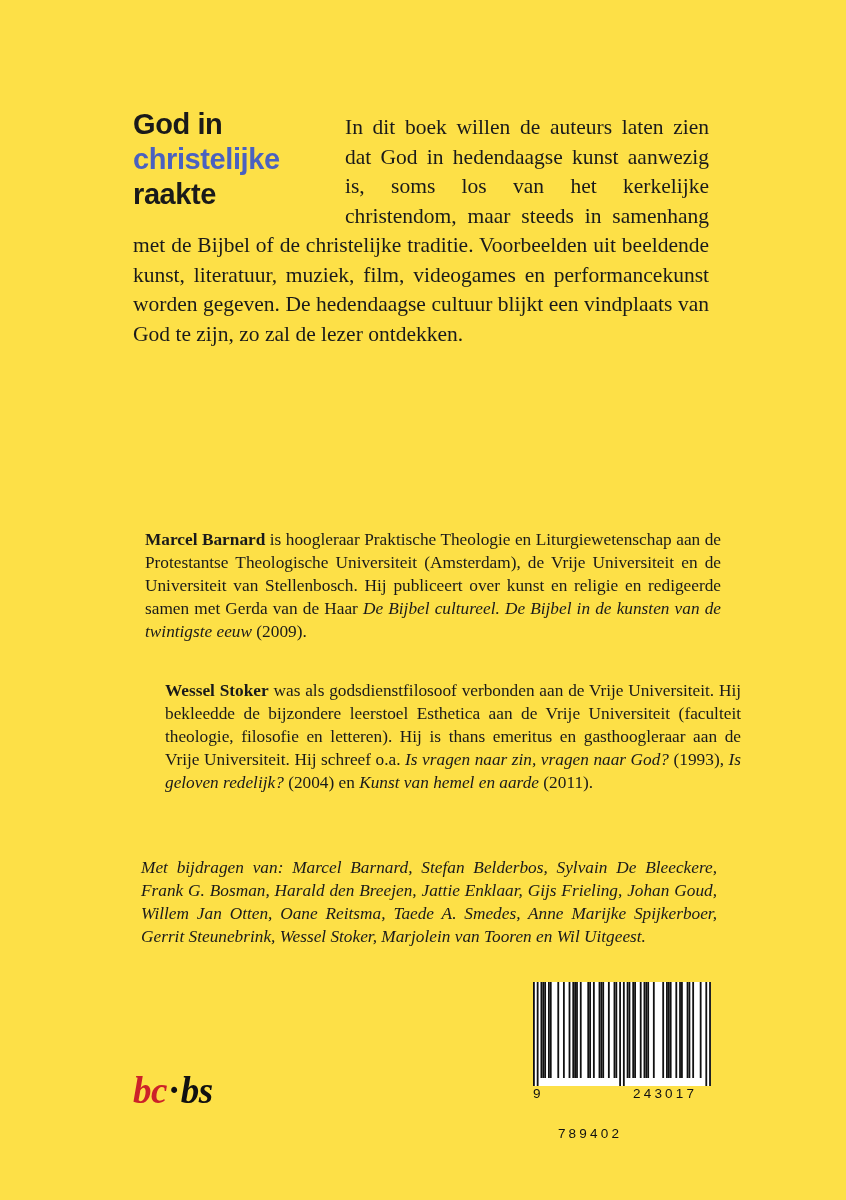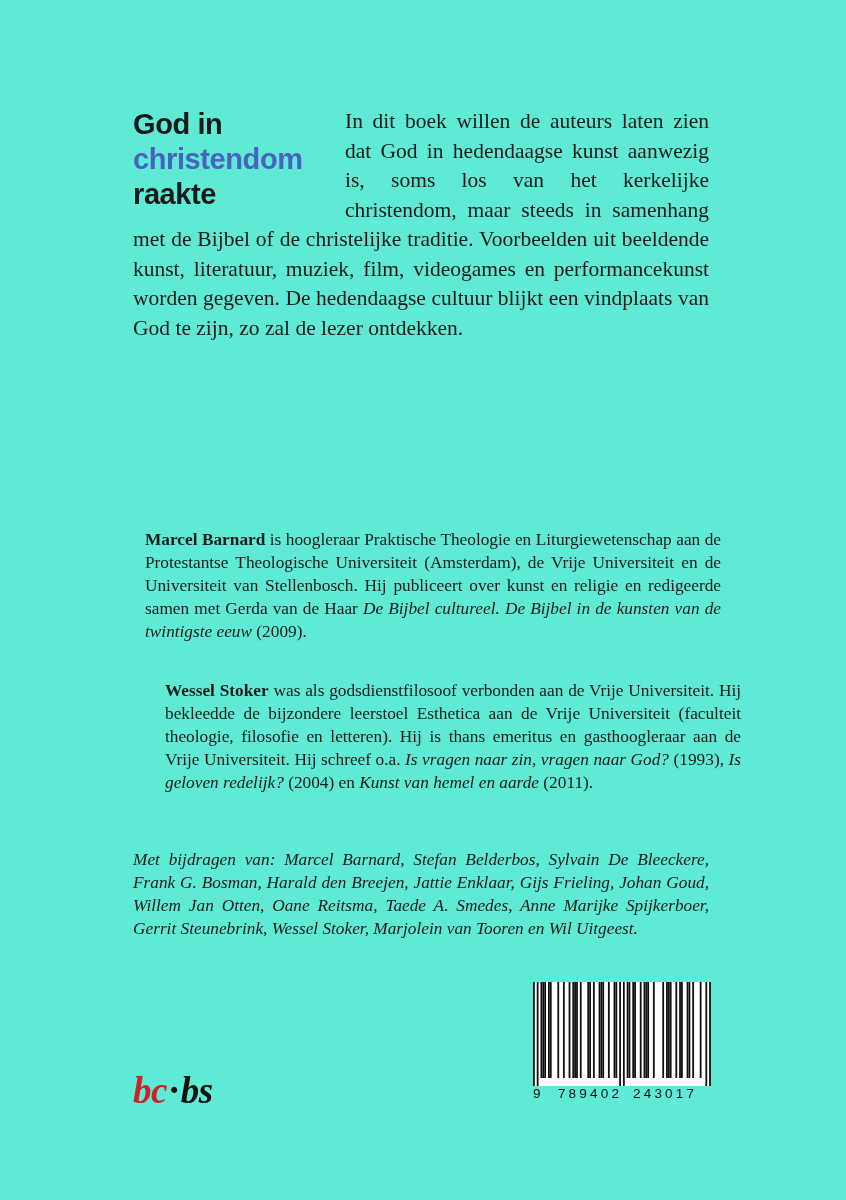--- a/index.html
+++ b/index.html
@@ -4,21 +4,21 @@
 <style>
   html, body {
     margin: 0;
     padding: 0;
     background: #ffffff;
   }
   .page {
     position: relative;
     width: 846px;
     height: 1200px;
-    background: #5eead4;
+    background: #fde047;
     overflow: hidden;
     font-family: "Liberation Serif", "DejaVu Serif", serif;
     color: #1a1a1a;
   }
 
   
   .content {
     position: absolute;
     left: 133px;
     top: 107px;
@@ -40,21 +40,21 @@
 
   
   .intro {
     font-size: 21.5px;
     line-height: 1.375;
     text-align: justify;
     text-justify: inter-word;
     margin: 0;
     hyphens: manual;
   }
-  .intro.p2 { margin-top: 0; }
+  .intro.p2 { margin-top: 6px; }
 
   .clearer { clear: both; height: 0; font-size: 0; line-height: 0; }
 
   
   .bio {
     position: absolute;
     left: 145px;
     width: 576px;
     font-size: 17.3px;
     line-height: 1.33;
@@ -70,21 +70,21 @@
 
   .contributors {
     position: absolute;
     left: 133px;
     top: 848px;
     width: 576px;
     font-size: 17.3px;
     line-height: 1.33;
     text-align: justify;
     text-justify: inter-word;
-    margin: 0;
+    margin: 8px;
     font-style: italic;
   }
 
   
   .logo {
     position: absolute;
     left: 133px;
     top: 1072px;
     font-family: "Liberation Serif", "DejaVu Serif", serif;
     font-weight: 700;
@@ -114,33 +114,33 @@
     display: flex;
     width: 178px;
     margin-top: 1px;
     font-family: "Liberation Sans", "DejaVu Sans", sans-serif;
     font-size: 13.5px;
     letter-spacing: 0.2px;
     color: #111;
     line-height: 1;
   }
   .bd-lead   { width: 12px; text-align: left; }
-  .bd-left   { flex: 1; text-align: center; letter-spacing: 3.2px; padding-left: 6px; }
+  .bd-left   { flex: 1; text-align: center; letter-spacing: 3.2px; padding-left: 6px; margin-top: 40px; }
   .bd-right  { flex: 1; text-align: left; letter-spacing: 3.2px; padding-left: 4px; }
 </style>
 </head>
 <body>
 
 <div class="page">
 
   <div class="content">
 
     <div class="title-block">
       <span class="title-line">God in</span>
-      <span class="title-line accent">christendom</span>
+      <span class="title-line accent">christelijke</span>
       <span class="title-line">raakte</span>
     </div>
 
     <p class="intro p2">In dit boek willen de auteurs laten zien dat God in hedendaagse kunst aanwezig is, soms los van het kerkelijke christendom, maar steeds in samenhang met de Bijbel of de christelijke traditie. Voorbeelden uit  beeldende kunst, literatuur, muziek, film, videogames en performancekunst worden gegeven. De hedendaagse cultuur blijkt een vindplaats van God te zijn, zo zal de lezer ontdekken.</p>
     <div class="clearer"></div>
   </div>
 
   <p class="bio" id="bio-barnard"><b>Marcel Barnard</b><span> is hoogleraar Praktische Theologie en Liturgiewetenschap aan de Protestantse Theologische Universiteit (Amsterdam), de Vrije Universiteit en de Universiteit van Stellenbosch. Hij publiceert over kunst en religie en redigeerde samen met Gerda van de Haar </span><i>De Bijbel cultureel. De Bijbel in de kunsten van de twintigste eeuw</i><span> (2009).</span></p>
 
   <p class="bio" id="bio-stoker"><b>Wessel Stoker</b><span> was als godsdienstfilosoof verbonden aan de Vrije Universiteit. Hij bekleedde de bijzondere leerstoel Esthetica aan de Vrije Universiteit (faculteit theologie, filosofie en letteren). Hij is thans emeritus en gasthoogleraar aan de Vrije Universiteit. Hij schreef o.a. </span><i>Is vragen naar zin, vragen naar God?</i><span> (1993), </span><i>Is geloven redelijk?</i><span> (2004) en </span><i>Kunst van hemel en aarde</i><span> (2011).</span></p>

